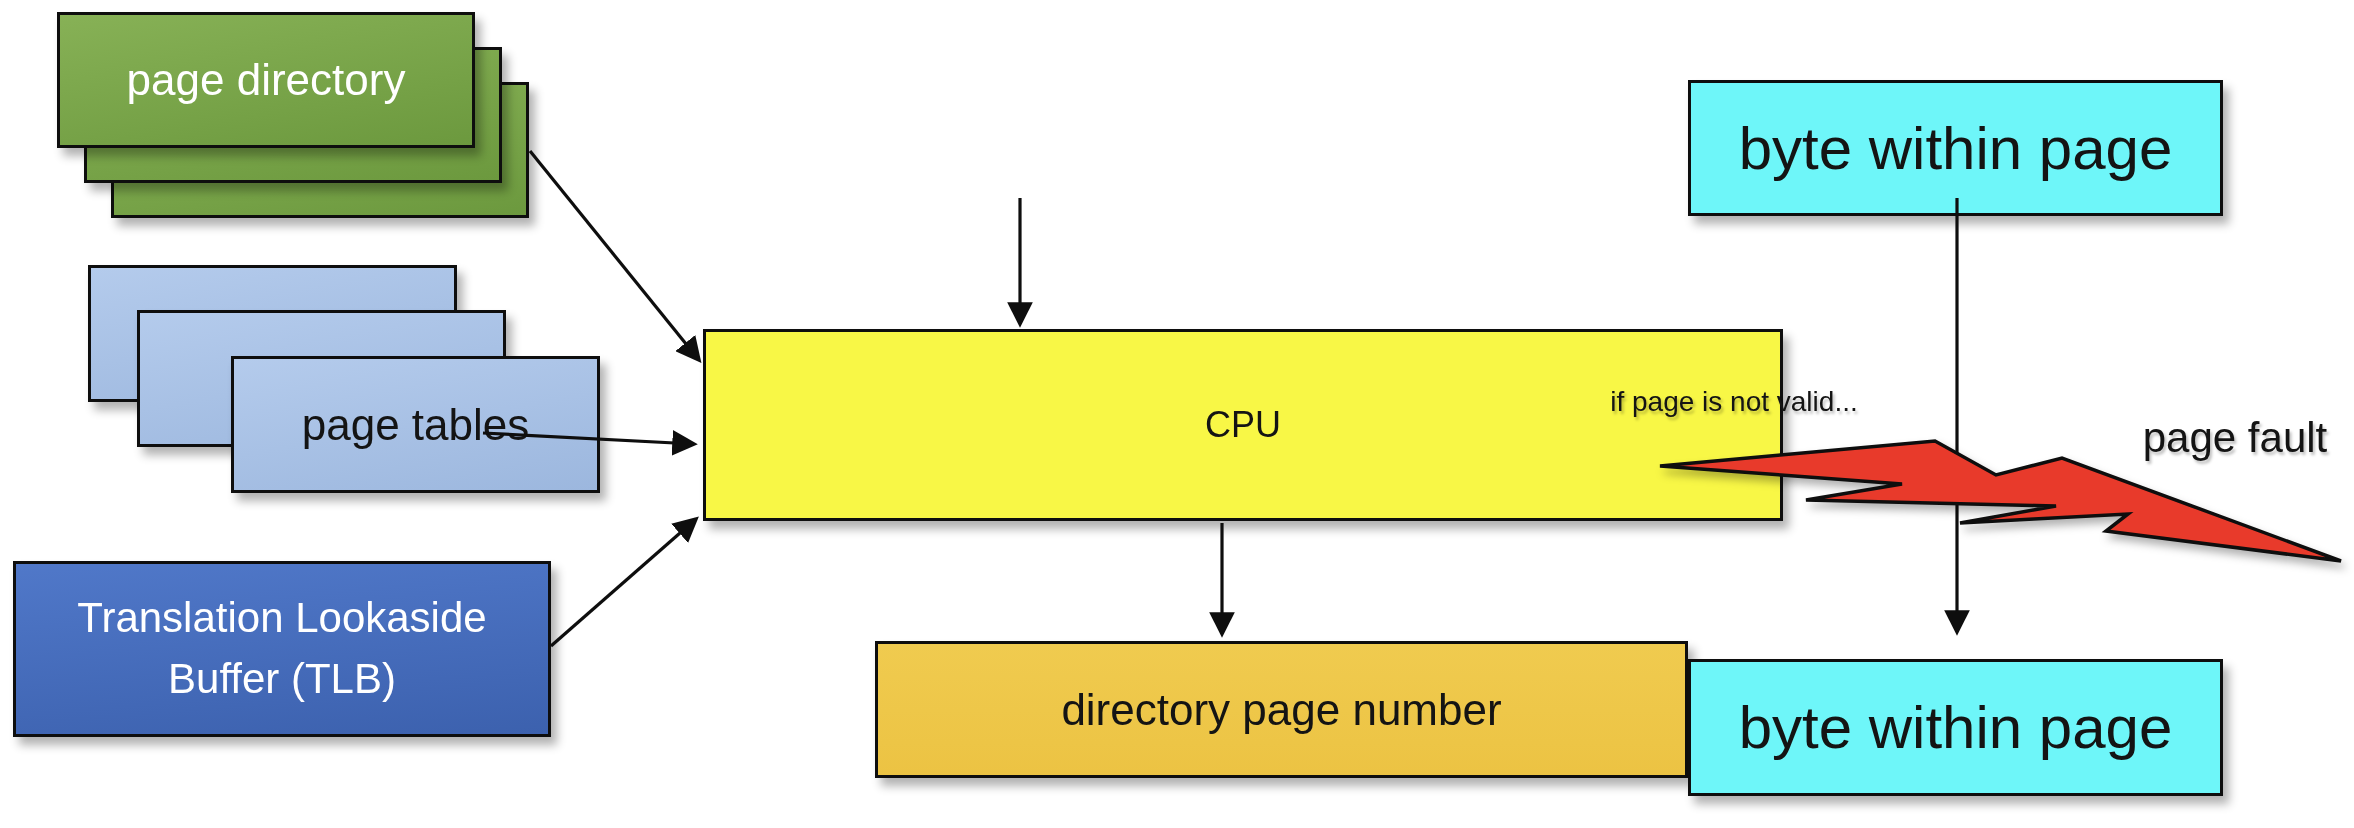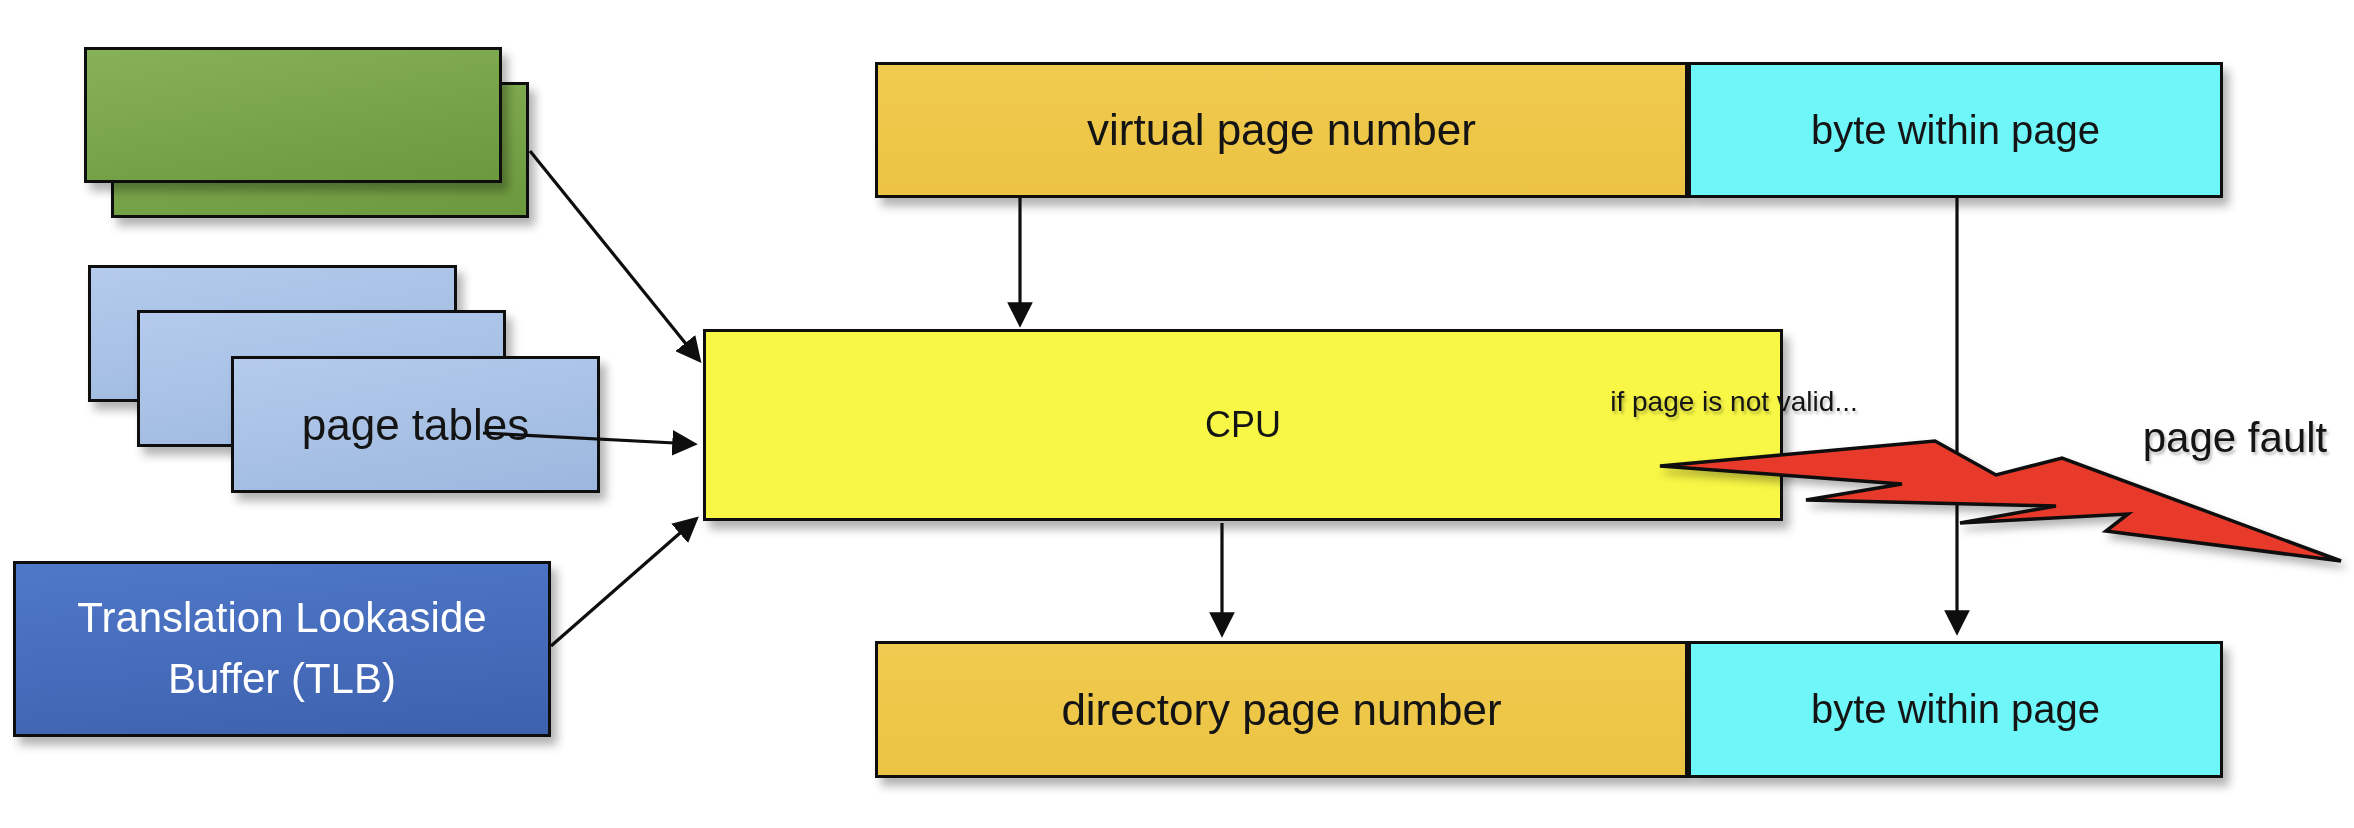--- a/index.html
+++ b/index.html
@@ -21,21 +21,21 @@
     display:flex; align-items:center; justify-content:center;
     text-align:center; color:var(--text-black);
     box-shadow:6px 8px 9px rgba(0,0,0,0.30);
   }
   .stack-green{ background:linear-gradient(170deg, var(--green-top), var(--green-bottom)); }
   .stack-blue{ background:linear-gradient(170deg, var(--blue-top), var(--blue-bottom)); }
   .tlb-box{ background:linear-gradient(175deg, var(--tlb-top), var(--tlb-bottom));
     color:var(--text-white); font-size:42px; line-height:1.45; padding:0 26px;}
   .cpu-box{ background:var(--cpu-yellow); font-size:36px; }
   .gold-box{ background:linear-gradient(180deg,#F0CB4F, var(--gold)); font-size:44px; }
-  .cyan-box{ background:var(--cyan); font-size:40px; }
+  .cyan-box{ background:var(--cyan); font-size:60px;margin-top:18px; }
   .label-green{ color:var(--text-white); font-size:44px; }
   .label-blue{ color:var(--text-black); font-size:44px;margin-left:44px; }
   .overlay{ position:absolute; left:0; top:0; width:2354px; height:828px; pointer-events:none; }
   .connector{ stroke:var(--line-black); stroke-width:3.2; fill:none; }
   .bolt{ fill:var(--bolt-red); stroke:var(--line-black); stroke-width:3.5;
     stroke-linejoin:miter; filter:drop-shadow(4px 6px 4px rgba(0,0,0,0.30)); }
   #arrowhead path{ fill:var(--line-black); }
   .floating-text{
     position:absolute; color:var(--text-black); text-align:center;
     text-shadow:2px 3px 3px rgba(0,0,0,0.25);
@@ -43,38 +43,38 @@
   .if-text{ left:1548px; top:386px; width:372px; font-size:28px; }
   .fault-text{ left:2085px; top:414px; width:300px; font-size:42px; }
 </style>
 </head>
 <body>
 
 <div class="canvas">
 
   <div class="box stack-green" style="left:111px; top:82px; width:418px; height:136px;"></div>
   <div class="box stack-green" style="left:84px; top:47px; width:418px; height:136px;"></div>
+  <div class="box stack-green label-green" style="left:57px; top:12px; width:418px; height:136px;">
+    <span>page directory</span>
+  </div>
 
   <div class="box stack-blue" style="left:88px; top:265px; width:369px; height:137px;"></div>
   <div class="box stack-blue" style="left:137px; top:310px; width:369px; height:137px;"></div>
   <div class="box stack-blue label-blue" style="left:187px; top:356px; width:369px; height:137px;">
     <span>page tables</span>
   </div>
 
   <div class="box tlb-box" style="left:13px; top:561px; width:538px; height:176px;text-align:center;">
     <span>Translation Lookaside Buffer (TLB)</span>
   </div>
 
   <div class="box cpu-box" style="left:703px; top:329px; width:1080px; height:192px;">
     <span>CPU</span>
   </div>
 
-  <div class="box gold-box" style="left:875px; top:62px; width:813px; height:136px;">
-    <span>virtual page number</span>
-  </div>
   <div class="box cyan-box" style="left:1688px; top:62px; width:535px; height:136px;">
     <span>byte within page</span>
   </div>
 
   <div class="box gold-box" style="left:875px; top:641px; width:813px; height:137px;">
     <span>directory page number</span>
   </div>
   <div class="box cyan-box" style="left:1688px; top:641px; width:535px; height:137px;">
     <span>byte within page</span>
   </div>

